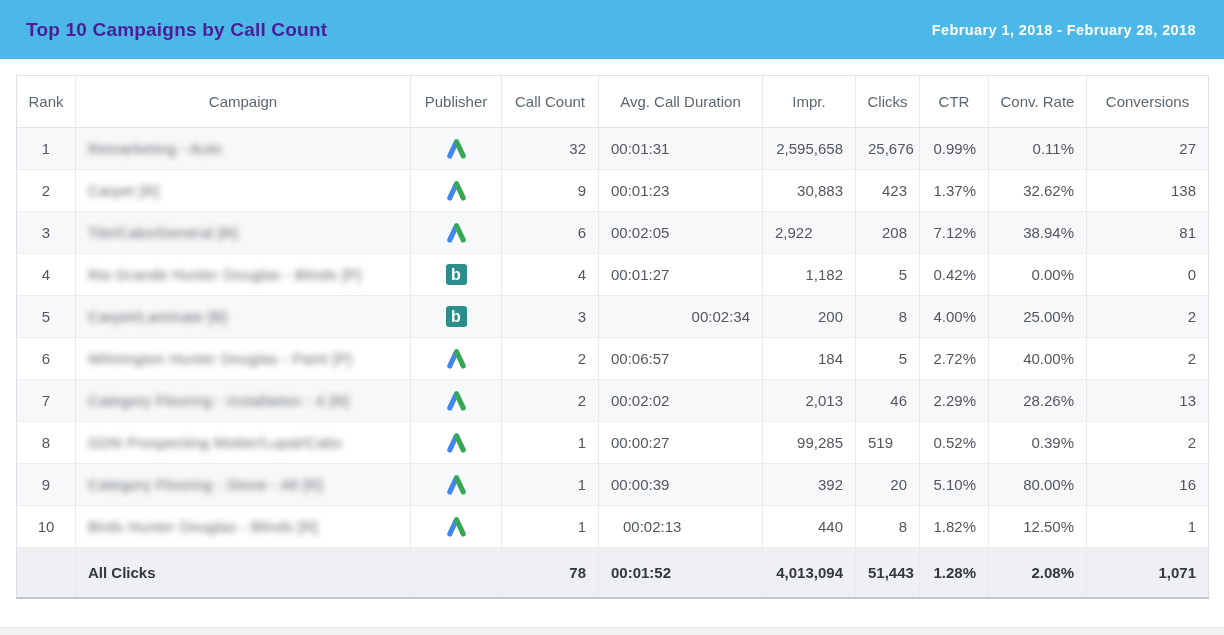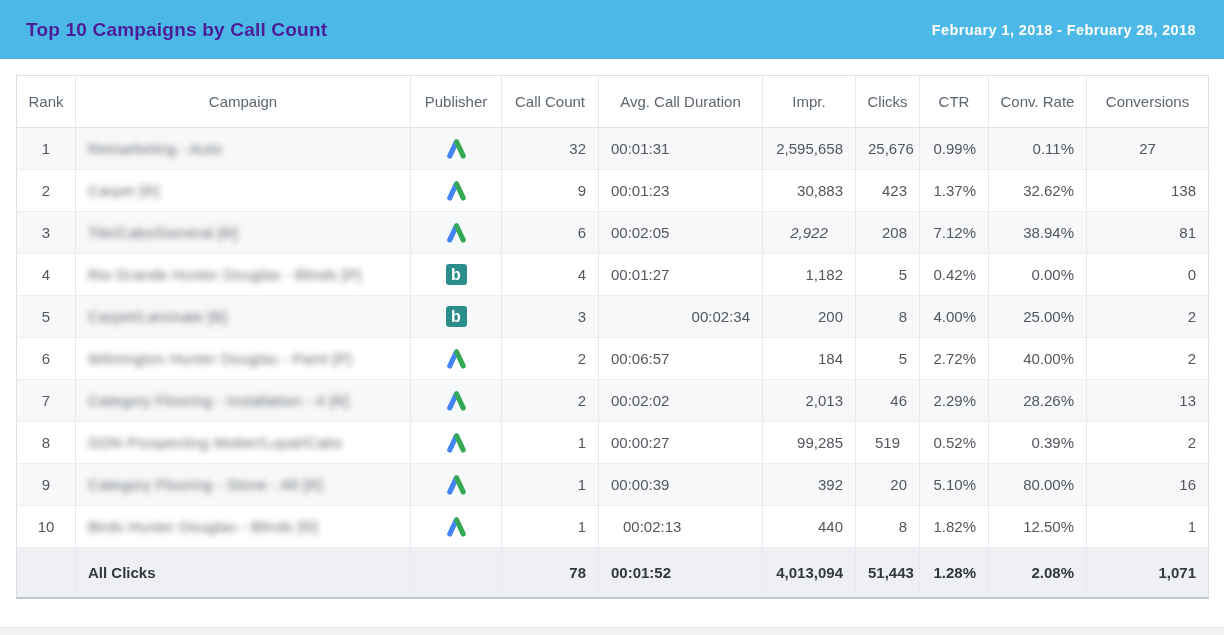--- a/index.html
+++ b/index.html
@@ -156,21 +156,21 @@
                 <path d="M5 18.8 L11.8 4.2" stroke="#4285F4" stroke-width="5.4" stroke-linecap="round" fill="none"></path>
                 <path d="M12.2 4.2 L19 18.8" stroke="#34A853" stroke-width="5.4" stroke-linecap="round" fill="none"></path>
               </svg>
             </span></td>
           <td style="text-align: right;">32</td>
           <td style="text-align: left;">00:01:31</td>
           <td style="text-align: right;">2,595,658</td>
           <td style="text-align: right;">25,676</td>
           <td style="text-align: right;">0.99%</td>
           <td style="text-align: right;">0.11%</td>
-          <td style="text-align: center;">27</td>
+          <td style="text-align: right;">27</td>
         </tr>
         <tr>
           <td style="text-align: center;">2</td>
           <td style="text-align: left;"><span class="campaign-blur">Carpet [R]</span></td>
           <td style="text-align: center;"><span class="pub-icon">
               <svg width="23" height="21" viewBox="0 0 24 22">
                 <path d="M5 18.8 L11.8 4.2" stroke="#4285F4" stroke-width="5.4" stroke-linecap="round" fill="none"></path>
                 <path d="M12.2 4.2 L19 18.8" stroke="#34A853" stroke-width="5.4" stroke-linecap="round" fill="none"></path>
               </svg>
             </span></td>
@@ -186,21 +186,21 @@
           <td style="text-align: center;">3</td>
           <td style="text-align: left;"><span class="campaign-blur">Tile/Cabs/General [R]</span></td>
           <td style="text-align: center;"><span class="pub-icon">
               <svg width="23" height="21" viewBox="0 0 24 22">
                 <path d="M5 18.8 L11.8 4.2" stroke="#4285F4" stroke-width="5.4" stroke-linecap="round" fill="none"></path>
                 <path d="M12.2 4.2 L19 18.8" stroke="#34A853" stroke-width="5.4" stroke-linecap="round" fill="none"></path>
               </svg>
             </span></td>
           <td style="text-align: right;">6</td>
           <td style="text-align: left;">00:02:05</td>
-          <td style="text-align: center; font-style: italic;">2,922</td>
+          <td style="text-align: left;">2,922</td>
           <td style="text-align: right;">208</td>
           <td style="text-align: right;">7.12%</td>
           <td style="text-align: right;">38.94%</td>
           <td style="text-align: right;">81</td>
         </tr>
         <tr>
           <td style="text-align: center;">4</td>
           <td style="text-align: left;"><span class="campaign-blur">Rio Grande Hunter Douglas - Blinds [P]</span></td>
           <td style="text-align: center;"><span class="bing-icon" style="background: rgb(43, 142, 138); color: rgb(255, 255, 255);">b</span></td>
           <td style="text-align: right;">4</td>
@@ -262,21 +262,21 @@
           <td style="text-align: left;"><span class="campaign-blur">GDN Prospecting Motter/Lupat/Cabs</span></td>
           <td style="text-align: center;"><span class="pub-icon">
               <svg width="23" height="21" viewBox="0 0 24 22">
                 <path d="M5 18.8 L11.8 4.2" stroke="#4285F4" stroke-width="5.4" stroke-linecap="round" fill="none"></path>
                 <path d="M12.2 4.2 L19 18.8" stroke="#34A853" stroke-width="5.4" stroke-linecap="round" fill="none"></path>
               </svg>
             </span></td>
           <td style="text-align: right;">1</td>
           <td style="text-align: left;">00:00:27</td>
           <td style="text-align: right;">99,285</td>
-          <td style="text-align: center;">519</td>
+          <td style="text-align: left;">519</td>
           <td style="text-align: right;">0.52%</td>
           <td style="text-align: right;">0.39%</td>
           <td style="text-align: right;">2</td>
         </tr>
         <tr>
           <td style="text-align: center;">9</td>
           <td style="text-align: left;"><span class="campaign-blur">Category Flooring - Stone - All [R]</span></td>
           <td style="text-align: center;"><span class="pub-icon">
               <svg width="23" height="21" viewBox="0 0 24 22">
                 <path d="M5 18.8 L11.8 4.2" stroke="#4285F4" stroke-width="5.4" stroke-linecap="round" fill="none"></path>

